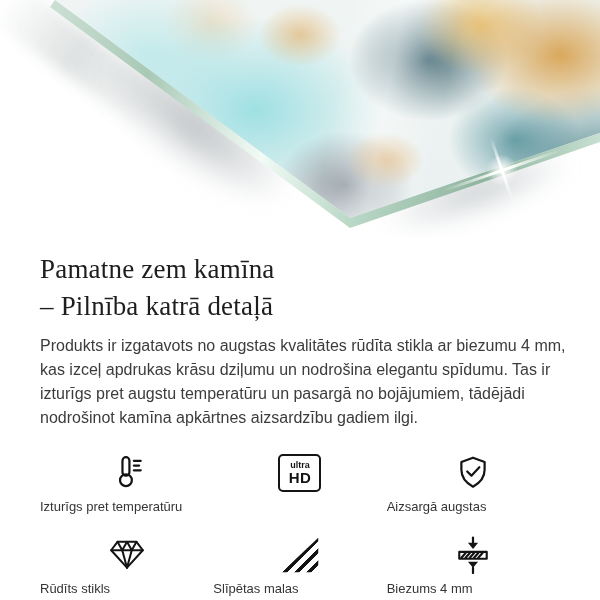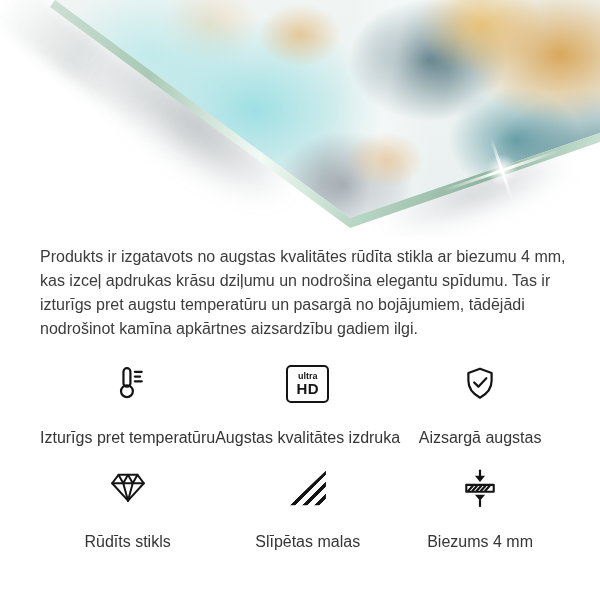--- a/index.html
+++ b/index.html
@@ -49,23 +49,23 @@
     transform:rotate(71deg);}
 
   
   .content{padding:0 40px;}
   .heading{margin:15px 0 0;font-family:"Liberation Serif",serif;font-weight:400;
     font-size:27px;line-height:37px;color:#1e1e1e;letter-spacing:.2px;}
   .desc{margin:9px 0 0;width:535px;font-size:16px;line-height:24px;color:#3c3c3c;}
 
   
   .features{display:grid;grid-template-columns:repeat(3,1fr);row-gap:20px;margin-top:22px;}
-  .feature{display:flex;flex-direction:column;align-items:center;gap:24px;}
+  .feature{display:flex;flex-direction:column;gap:5px;}
   .icon-box{height:42px;display:flex;align-items:center;justify-content:center;}
-  .feature-label{font-size:16px;color:#353535;white-space:nowrap;}
+  .feature-label{font-size:13px;color:#353535;white-space:nowrap;}
   svg.ic{stroke:#141414;fill:none;stroke-width:2.1;stroke-linecap:round;stroke-linejoin:round;}
   .uhd{width:39px;height:34px;border:2.5px solid #141414;border-radius:5px;
     display:flex;flex-direction:column;align-items:center;justify-content:center;color:#141414;line-height:1;}
   .uhd-top{font-size:9px;font-weight:700;}
   .uhd-bottom{font-size:15px;font-weight:700;letter-spacing:.3px;}
   .bevel{width:38px;height:36px;
     clip-path:polygon(2% 98%,98% 2%,98% 98%);
     background:repeating-linear-gradient(135deg,#141414 0 3.5px,transparent 3.5px 8.5px);}
 </style>
 </head>
@@ -80,20 +80,24 @@
     <div class="glass-face"></div>
     <div class="glass-edge"></div>
     <div class="sparkle">
       <div class="glow"></div>
       <div class="ray-h"></div>
       <div class="ray-v"></div>
     </div>
   </div>
 
   <div class="content">
+    <h1 class="heading">
+      <span>Pamatne zem kamīna</span><br>
+      <span>– Pilnība katrā detaļā</span>
+    </h1>
     <p class="desc">Produkts ir izgatavots no augstas kvalitātes rūdīta stikla ar biezumu 4 mm, kas izceļ apdrukas krāsu dziļumu un nodrošina elegantu spīdumu. Tas ir izturīgs pret augstu temperatūru un pasargā no bojājumiem, tādējādi nodrošinot kamīna apkārtnes aizsardzību gadiem ilgi.</p>
 
     <div class="features">
 
       <div class="feature">
         <div class="icon-box">
           <svg class="ic" width="38" height="38" viewBox="0 0 36 36">
             <rect x="13.7" y="3" width="6.6" height="17.5" rx="3.3"></rect>
             <circle cx="17" cy="24.8" r="5.6"></circle>
             <line x1="24.5" y1="6.5" x2="31" y2="6.5"></line>
@@ -104,21 +108,20 @@
         <div class="feature-label">Izturīgs pret temperatūru</div>
       </div>
 
       <div class="feature">
         <div class="icon-box">
           <div class="uhd">
             <span class="uhd-top">ultra</span>
             <span class="uhd-bottom">HD</span>
           </div>
         </div>
-        <div class="feature-label">Augstas kvalitātes izdruka</div>
       </div>
 
       <div class="feature">
         <div class="icon-box">
           <svg class="ic" width="38" height="38" viewBox="0 0 36 36">
             <path d="M18 3.5 L29 7.5 V15 C29 22 24.5 27.5 18 31 C11.5 27.5 7 22 7 15 V7.5 Z"></path>
             <polyline points="12.5,16.5 16.5,20.5 24,12.5"></polyline>
           </svg>
         </div>
         <div class="feature-label">Aizsargā augstas</div>

